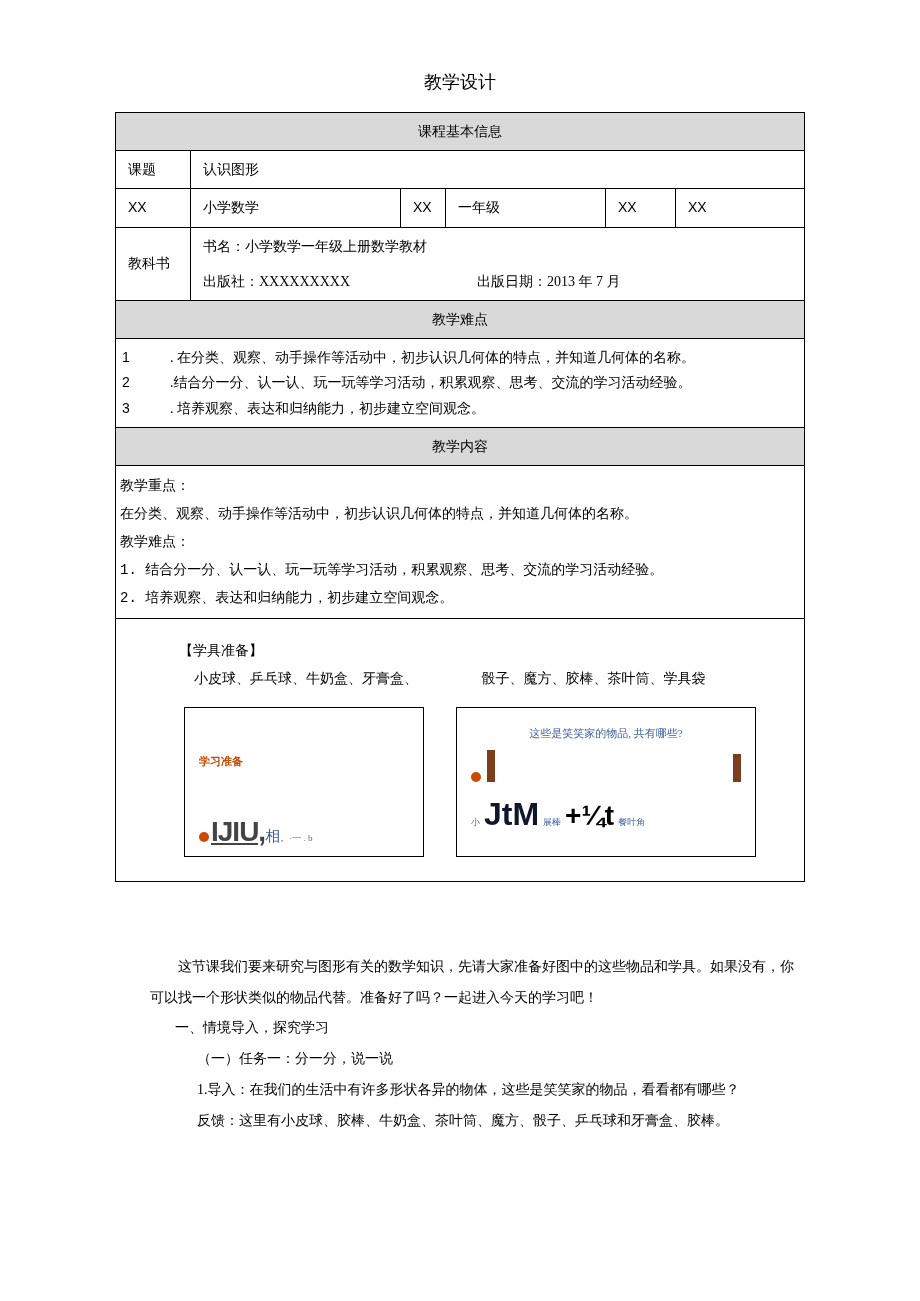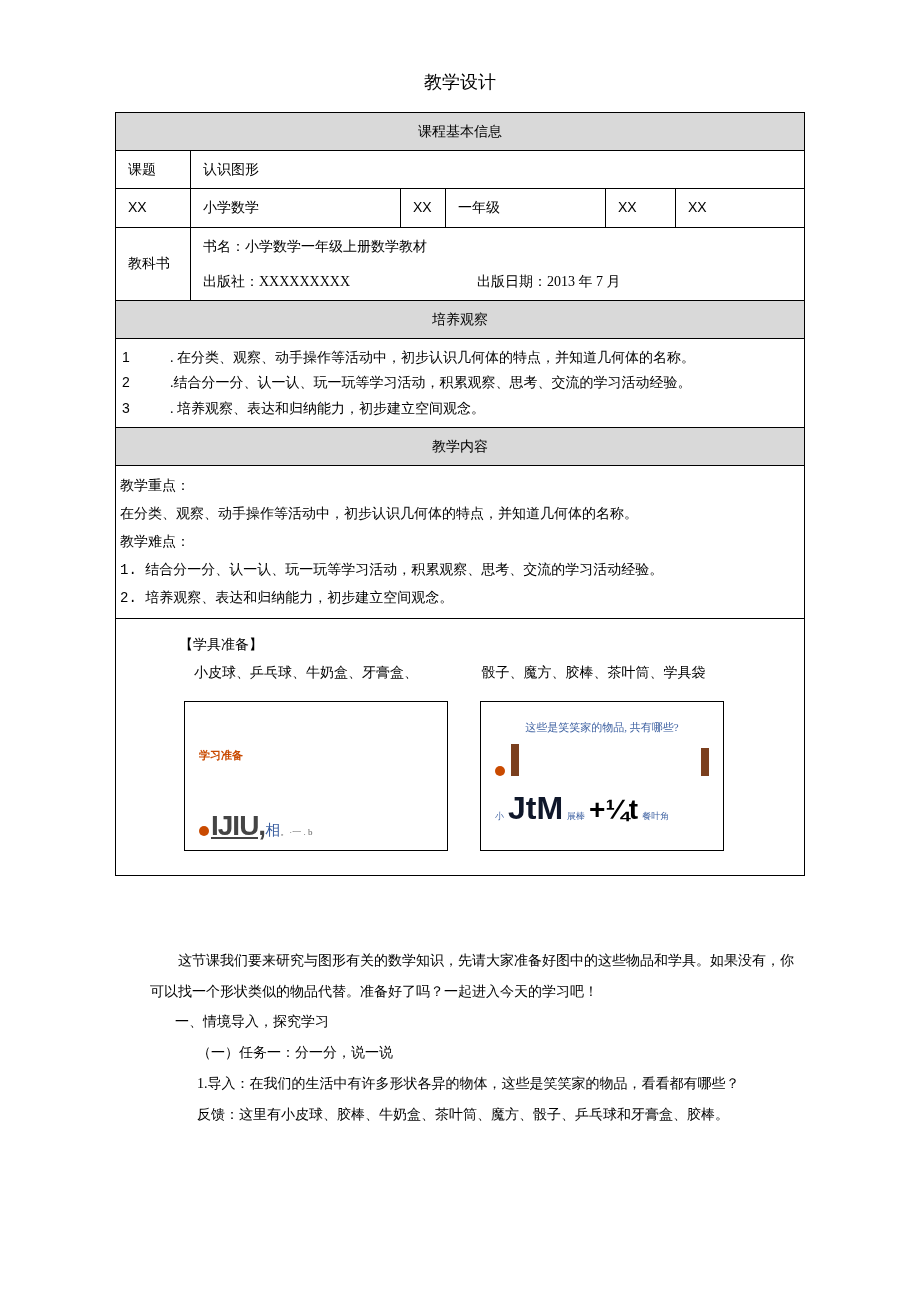--- a/index.html
+++ b/index.html
@@ -51,48 +51,48 @@
       font-family: Arial, sans-serif;
     }
     .content-cell {
       text-align: left;
       padding: 6px 4px;
       line-height: 2;
       font-family: Liberation Mono, monospace;
     }
     .process-cell {
       text-align: left;
-      padding: 12px 8px 10px 8px;
+      padding: 18px 8px 10px 8px;
       line-height: 2;
     }
     .process-heading {
       margin-left: 55px;
     }
     .items-line {
       margin-left: 70px;
     }
     .items-right {
       display: inline-block;
       margin-left: 60px;
     }
     .boxes-row {
       display: flex;
       gap: 32px;
       margin: 14px 0 14px 60px;
     }
     .mini-box {
       border: 1px solid #000;
-      width: 264px;
+      width: 240px;
       height: 150px;
       padding: 14px 14px;
       position: relative;
       overflow: hidden;
     }
     .mini-box-right {
-      width: 244px;
+      width: 300px;
     }
     .mini-label {
       color: #c94a00;
       font-size: 11px;
       font-weight: bold;
       margin-top: 28px;
     }
     .mini-content {
       margin-top: 32px;
       font-size: 16px;
@@ -174,21 +174,21 @@
     <td colspan="5">
       <div>书名：小学数学一年级上册数学教材</div>
       <div style="margin-top:10px">
         <span>出版社：XXXXXXXXX</span>
         <span style="display:inline-block;width:120px"></span>
         <span>出版日期：2013 年 7 月</span>
       </div>
     </td>
   </tr>
   <tr>
-    <td colspan="6" class="header-row">培养观察</td>
+    <td colspan="6" class="header-row">教学难点</td>
   </tr>
   <tr>
     <td colspan="6" class="goals-content">
       <div><span class="num arial">1</span><span>. 在分类、观察、动手操作等活动中，初步认识几何体的特点，并知道几何体的名称。</span></div>
       <div><span class="num arial">2</span><span>.结合分一分、认一认、玩一玩等学习活动，积累观察、思考、交流的学习活动经验。</span></div>
       <div><span class="num arial">3</span><span>. 培养观察、表达和归纳能力，初步建立空间观念。</span></div>
     </td>
   </tr>
   <tr>
     <td colspan="6" class="header-row">教学内容</td>

